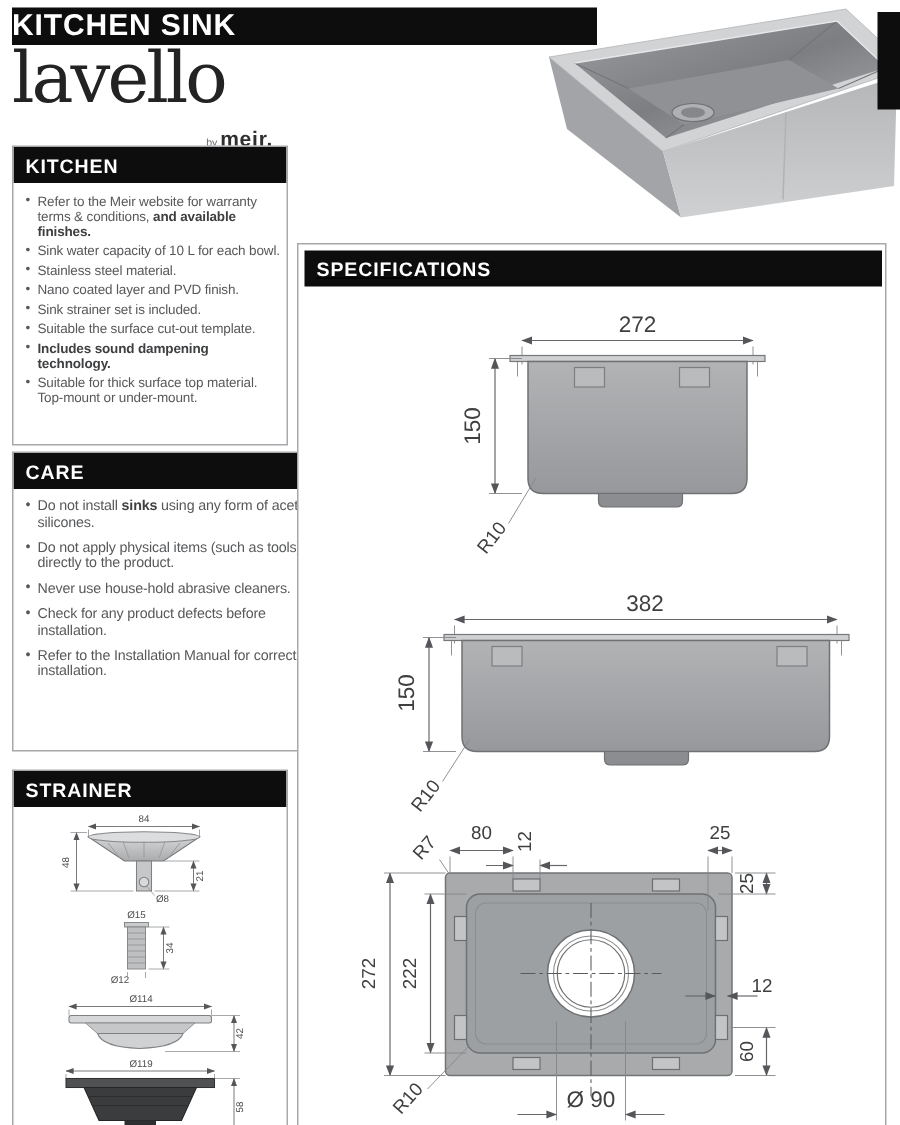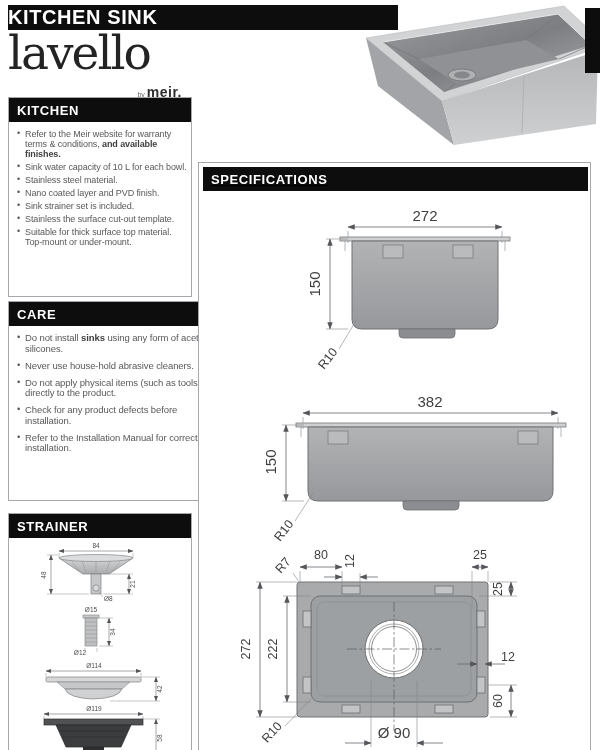--- a/index.html
+++ b/index.html
@@ -91,31 +91,32 @@
   <div class="corner-mark"></div>
 
   <div class="section-box features-box">
     <div class="section-header">KITCHEN</div>
     <ul class="blist">
         <li><span>Refer to the Meir website for warranty terms &amp; conditions, </span><span class="b">and available finishes.</span></li>
         <li><span>Sink water capacity of 10 L for each bowl.</span></li>
         <li><span>Stainless steel material.</span></li>
         <li><span>Nano coated layer and PVD finish.</span></li>
         <li><span>Sink strainer set is included.</span></li>
-        <li><span>Stainless the surface cut-out template.</span></li>
+        <li><span>Suitable the surface cut-out template.</span></li>
+        <li><span class="b">Includes sound dampening technology.</span></li>
         <li><span>Suitable for thick surface top material. Top-mount or under-mount.</span></li>
       </ul>
   </div>
 
   <div class="section-box care-box">
     <div class="section-header">CARE</div>
     <ul class="blist">
         <li><span>Do not install </span><span class="b">sinks</span><span> using any form of acetone silicones.</span></li>
+        <li><span>Do not apply physical items (such as tools) directly to the product.</span></li>
         <li><span>Never use house-hold abrasive cleaners.</span></li>
-        <li><span>Do not apply physical items (such as tools) directly to the product.</span></li>
         <li><span>Check for any product defects before installation.</span></li>
         <li><span>Refer to the Installation Manual for correct installation.</span></li>
       </ul>
   </div>
 
   <div class="section-box strainer-box">
     <div class="section-header">STRAINER</div>
     <svg width="182" height="221" viewBox="0 0 182 221" style="margin-left:1px;">
       <defs>
         <marker id="ar2" viewBox="0 0 8 8" refX="7.5" refY="4" markerWidth="9" markerHeight="9" orient="auto-start-reverse">

